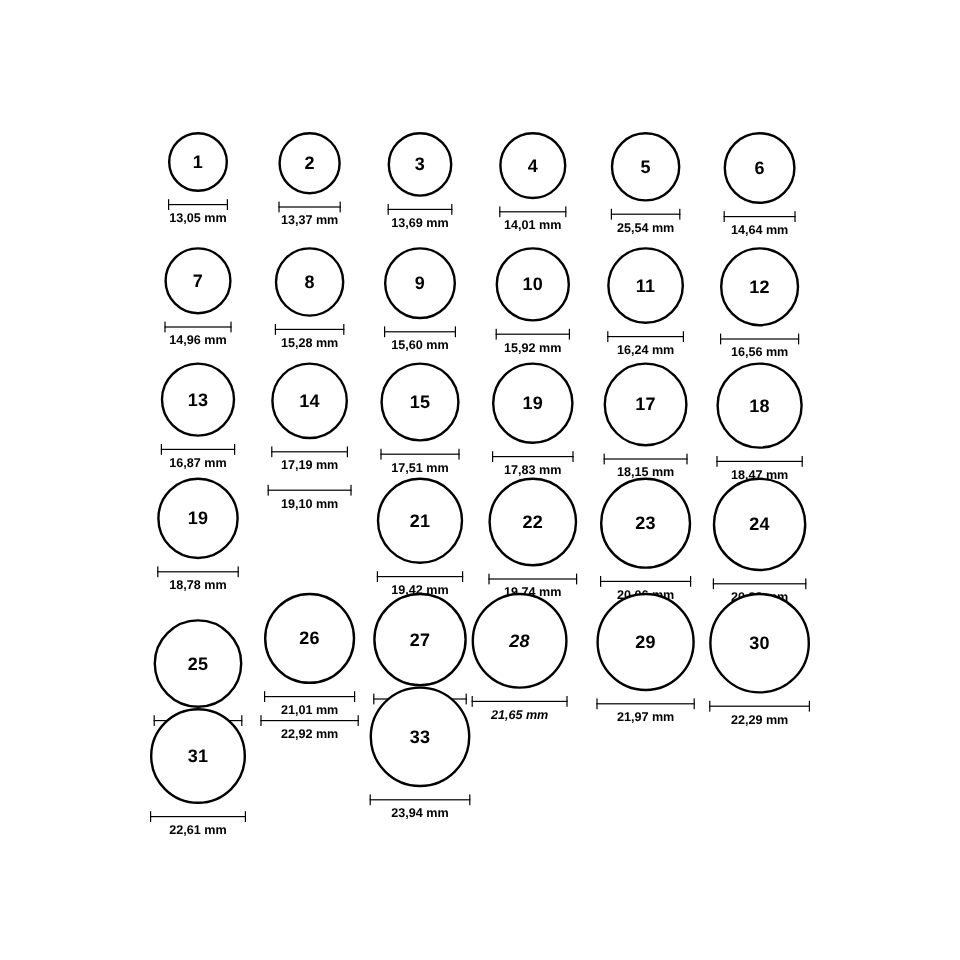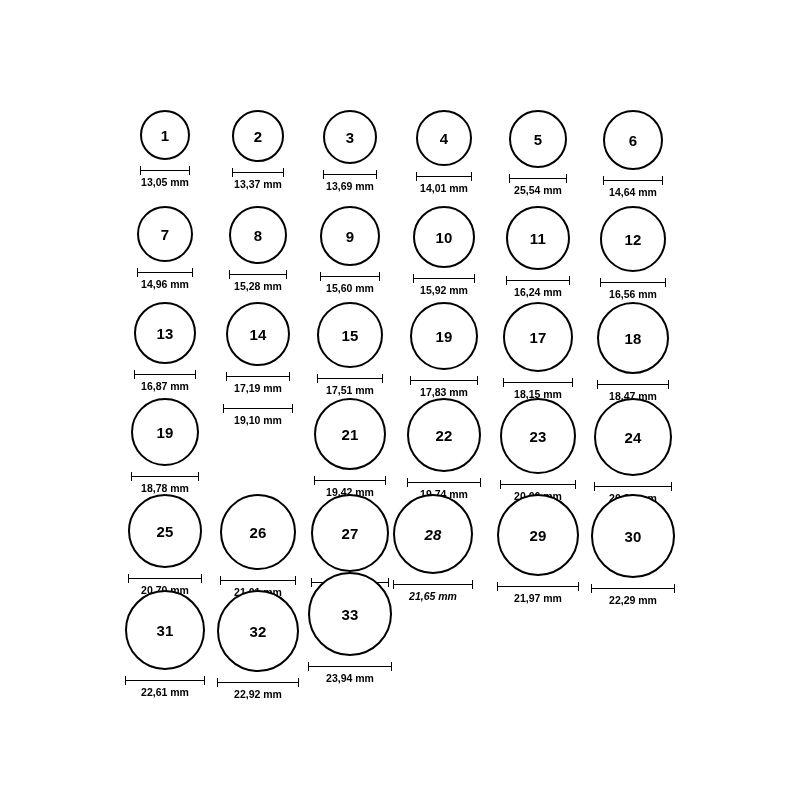--- a/index.html
+++ b/index.html
@@ -383,21 +383,21 @@
       </div>
       <div class="dim">
         <div class="dim-line" style="width: 78px;">
           <span class="bar"></span>
           <span class="tick left"></span>
           <span class="tick right"></span>
         </div>
         <div class="dim-label">20,38 mm</div>
       </div>
     </div>
-    <div class="ring-cell" style="left: 120px; top: 494px; width: 90px;">
+    <div class="ring-cell" style="left: 120px; top: 516px; width: 90px;">
       <div class="ring-circle" style="width: 74px; height: 74px;">
         <span class="ring-size">25</span>
       </div>
       <div class="dim">
         <div class="dim-line" style="width: 74px;">
           <span class="bar"></span>
           <span class="tick left"></span>
           <span class="tick right"></span>
         </div>
         <div class="dim-label">20,70 mm</div>
@@ -475,23 +475,20 @@
       <div class="dim">
         <div class="dim-line" style="width: 80px;">
           <span class="bar"></span>
           <span class="tick left"></span>
           <span class="tick right"></span>
         </div>
         <div class="dim-label">22,61 mm</div>
       </div>
     </div>
     <div class="ring-cell" style="left: 213px; top: 590px; width: 90px;">
-      <div class="ring-circle" style="width: 82px; height: 82px;">
-        <span class="ring-size">32</span>
-      </div>
       <div class="dim">
         <div class="dim-line" style="width: 82px;">
           <span class="bar"></span>
           <span class="tick left"></span>
           <span class="tick right"></span>
         </div>
         <div class="dim-label">22,92 mm</div>
       </div>
     </div>
     <div class="ring-cell" style="left: 305px; top: 572px; width: 90px;">

